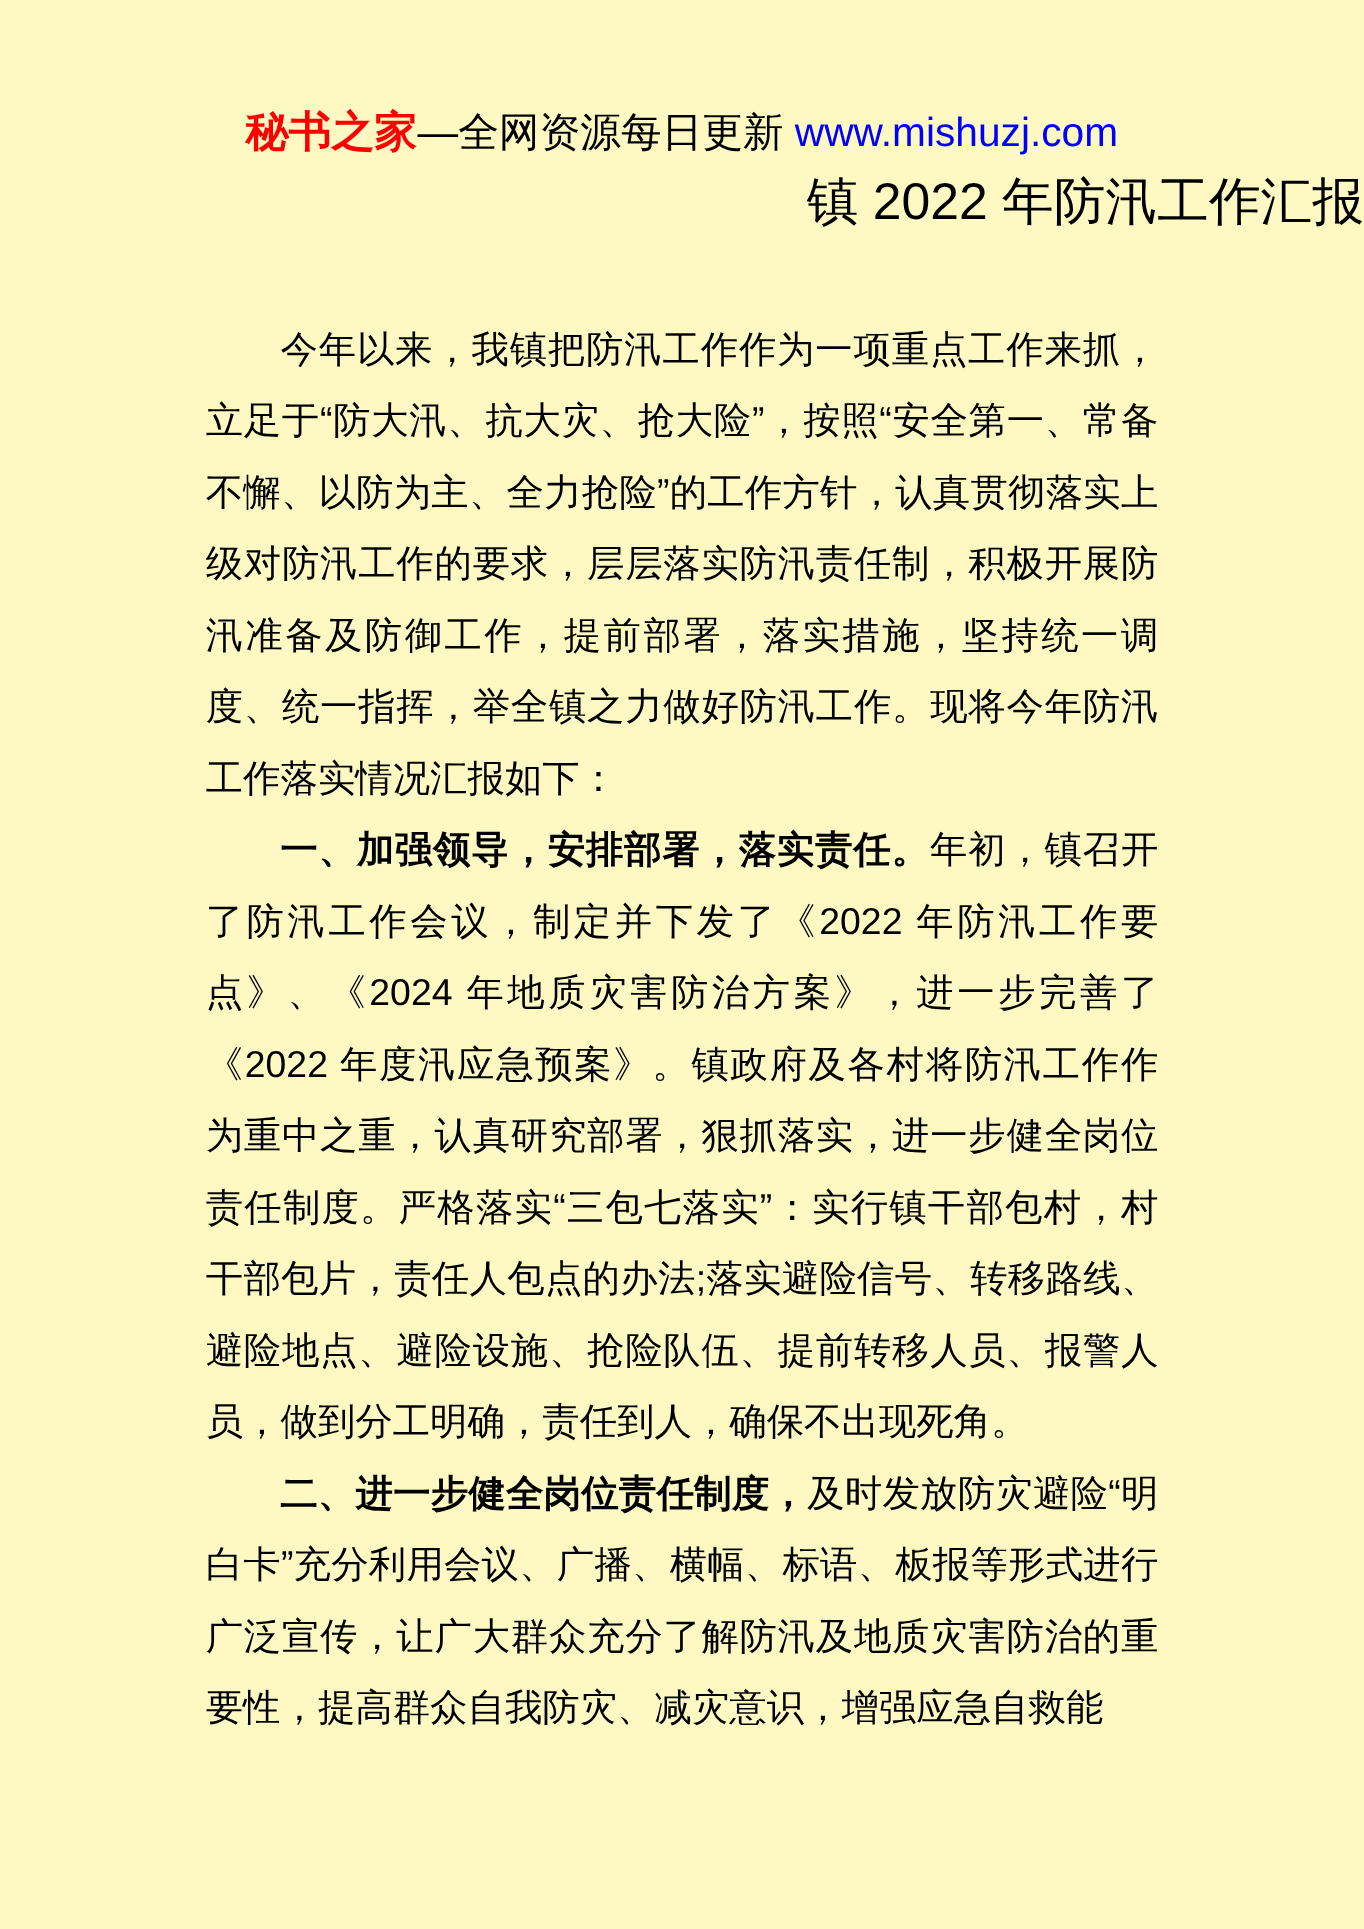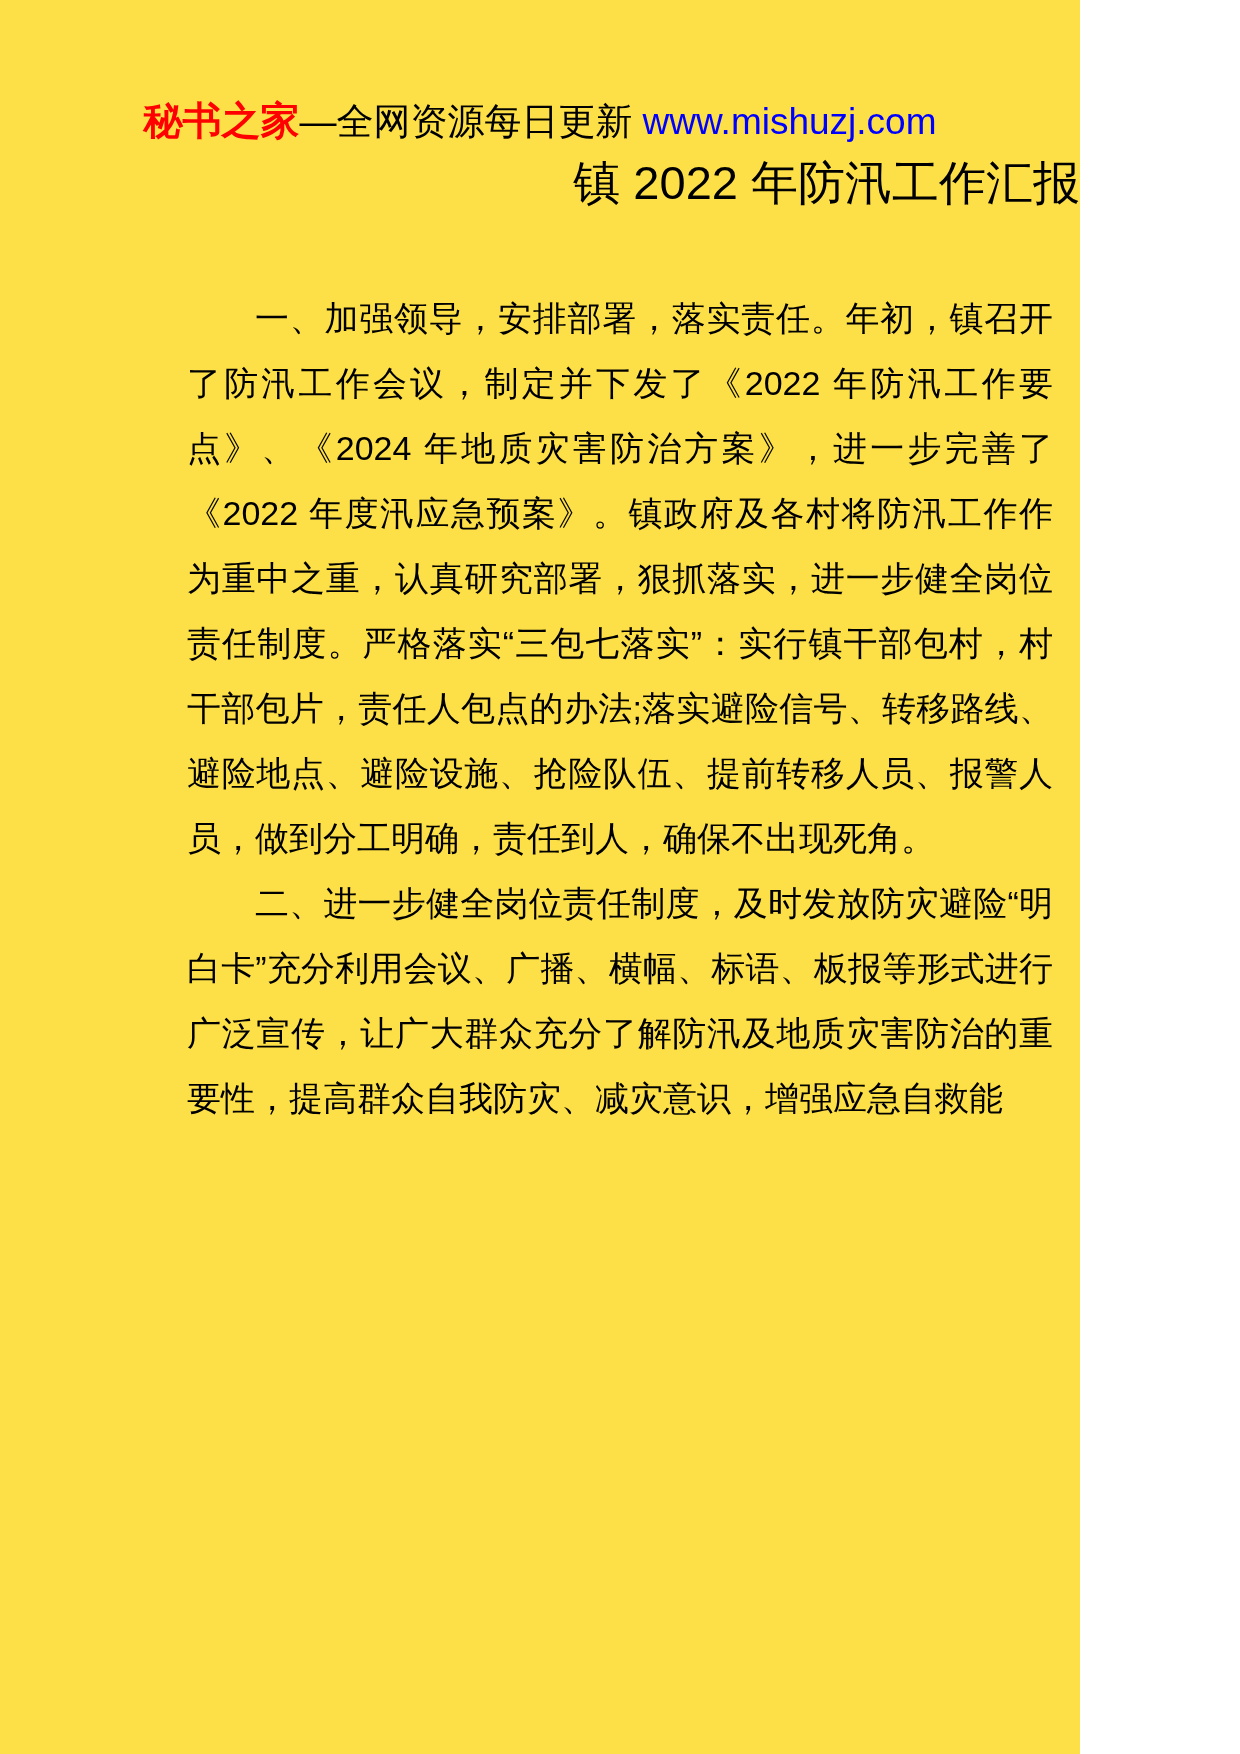--- a/index.html
+++ b/index.html
@@ -2,23 +2,23 @@
 <html><head>
 <meta charset="utf-8">
 <style>
   html, body {
     margin: 0;
     padding: 0;
     background: #ffffff;
   }
   .page {
     position: relative;
-    width: 1080px;
+    width: 1240px;
     height: 1754px;
-    background: #fde047;
+    background: #fef9c3;
     overflow: hidden;
     font-family: "Liberation Sans", "DejaVu Sans", sans-serif;
     color: #000000;
   }
   .site-header {
     position: absolute;
     top: 100px;
     left: 0;
     width: 100%;
     text-align: center;
@@ -61,34 +61,35 @@
     line-height: 65px;
     text-align: justify;
     color: #000000;
   }
   .doc-body p {
     margin: 0;
     padding: 0;
     text-indent: 2em;
   }
   .doc-body .lead {
-    font-weight: normal;
+    font-weight: bold;
   }
 </style>
 </head>
 <body>
 
 <div class="page">
 
   <div class="site-header">
     <span class="brand">秘书之家</span><span class="sep">—</span><span class="tagline">全网资源每日更新</span><a class="url" href="#">www.mishuzj.com</a>
   </div>
 
   <h1 class="doc-title">镇 2022 年防汛工作汇报</h1>
 
   <div class="doc-body">
+    <p><span class="lead"></span><span>今年以来，我镇把防汛工作作为一项重点工作来抓，立足于“防大汛、抗大灾、抢大险”，按照“安全第一、常备不懈、以防为主、全力抢险”的工作方针，认真贯彻落实上级对防汛工作的要求，层层落实防汛责任制，积极开展防汛准备及防御工作，提前部署，落实措施，坚持统一调度、统一指挥，举全镇之力做好防汛工作。现将今年防汛工作落实情况汇报如下：</span></p>
 
     <p><span class="lead">一、加强领导，安排部署，落实责任。</span><span>年初，镇召开了防汛工作会议，制定并下发了《2022 年防汛工作要点》、《2024 年地质灾害防治方案》，进一步完善了《2022 年度汛应急预案》。镇政府及各村将防汛工作作为重中之重，认真研究部署，狠抓落实，进一步健全岗位责任制度。严格落实“三包七落实”：实行镇干部包村，村干部包片，责任人包点的办法;落实避险信号、转移路线、避险地点、避险设施、抢险队伍、提前转移人员、报警人员，做到分工明确，责任到人，确保不出现死角。</span></p>
 
     <p><span class="lead">二、进一步健全岗位责任制度，</span><span>及时发放防灾避险“明白卡”充分利用会议、广播、横幅、标语、板报等形式进行广泛宣传，让广大群众充分了解防汛及地质灾害防治的重要性，提高群众自我防灾、减灾意识，增强应急自救能</span></p>
   </div>
 
 </div>
 
 </body></html>

